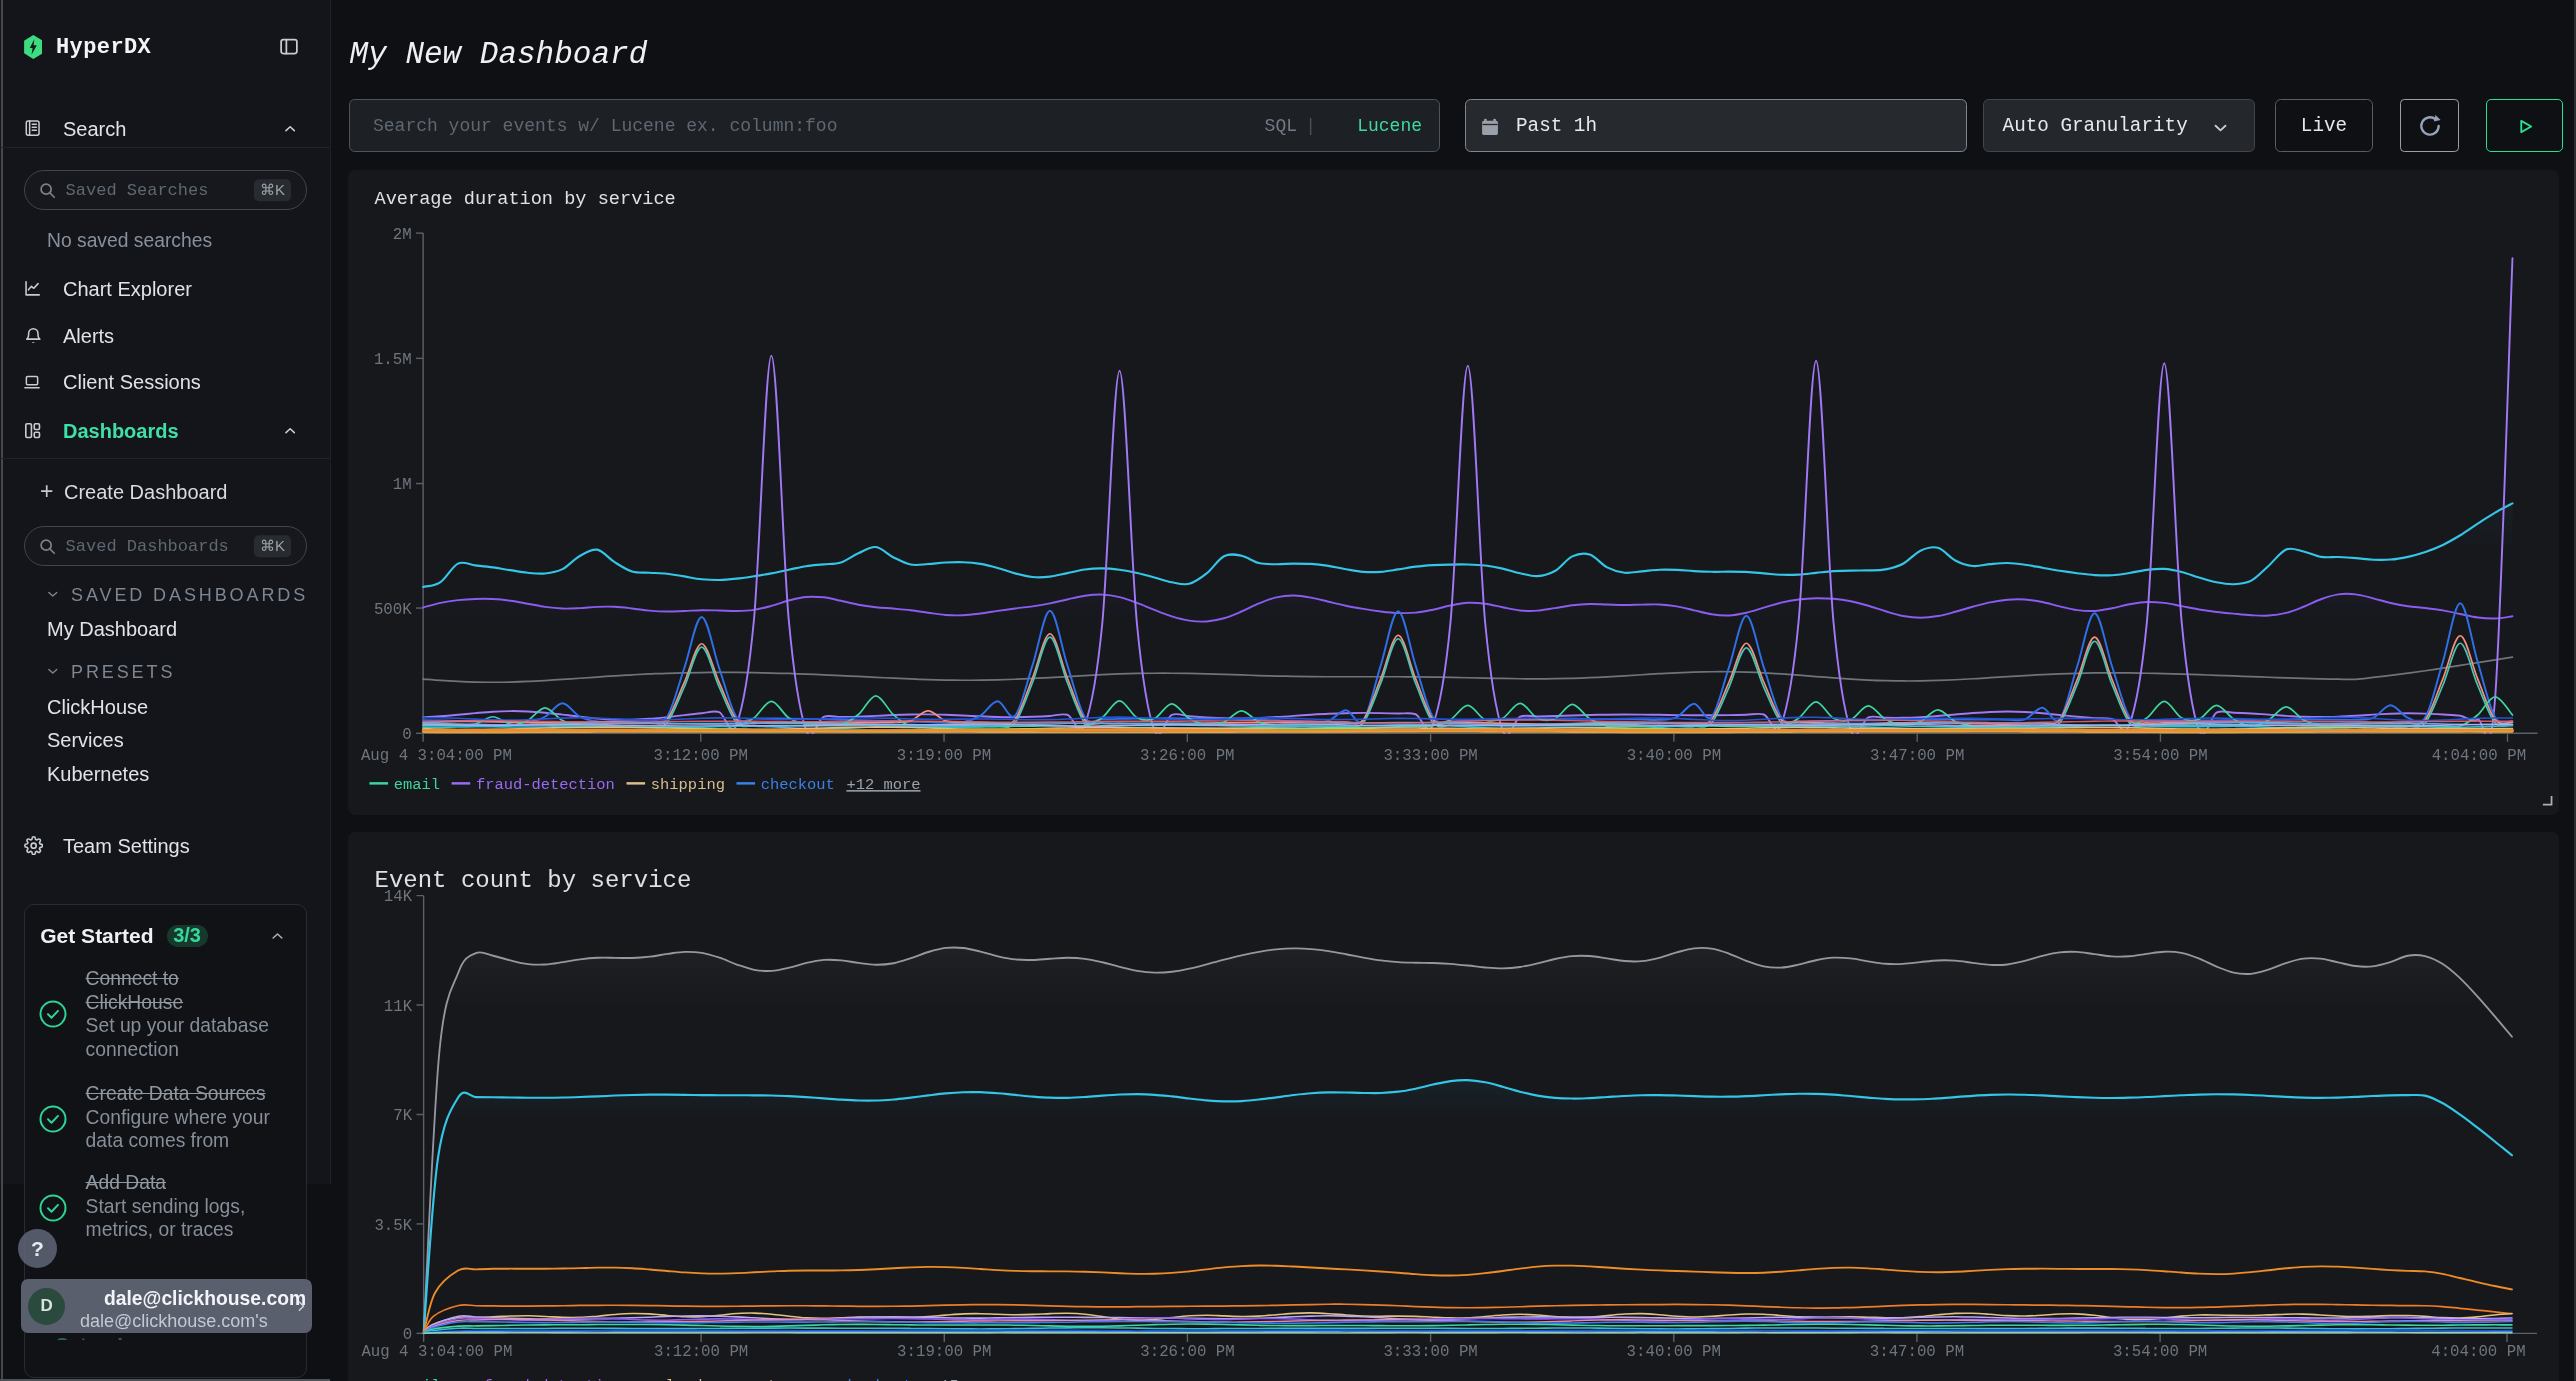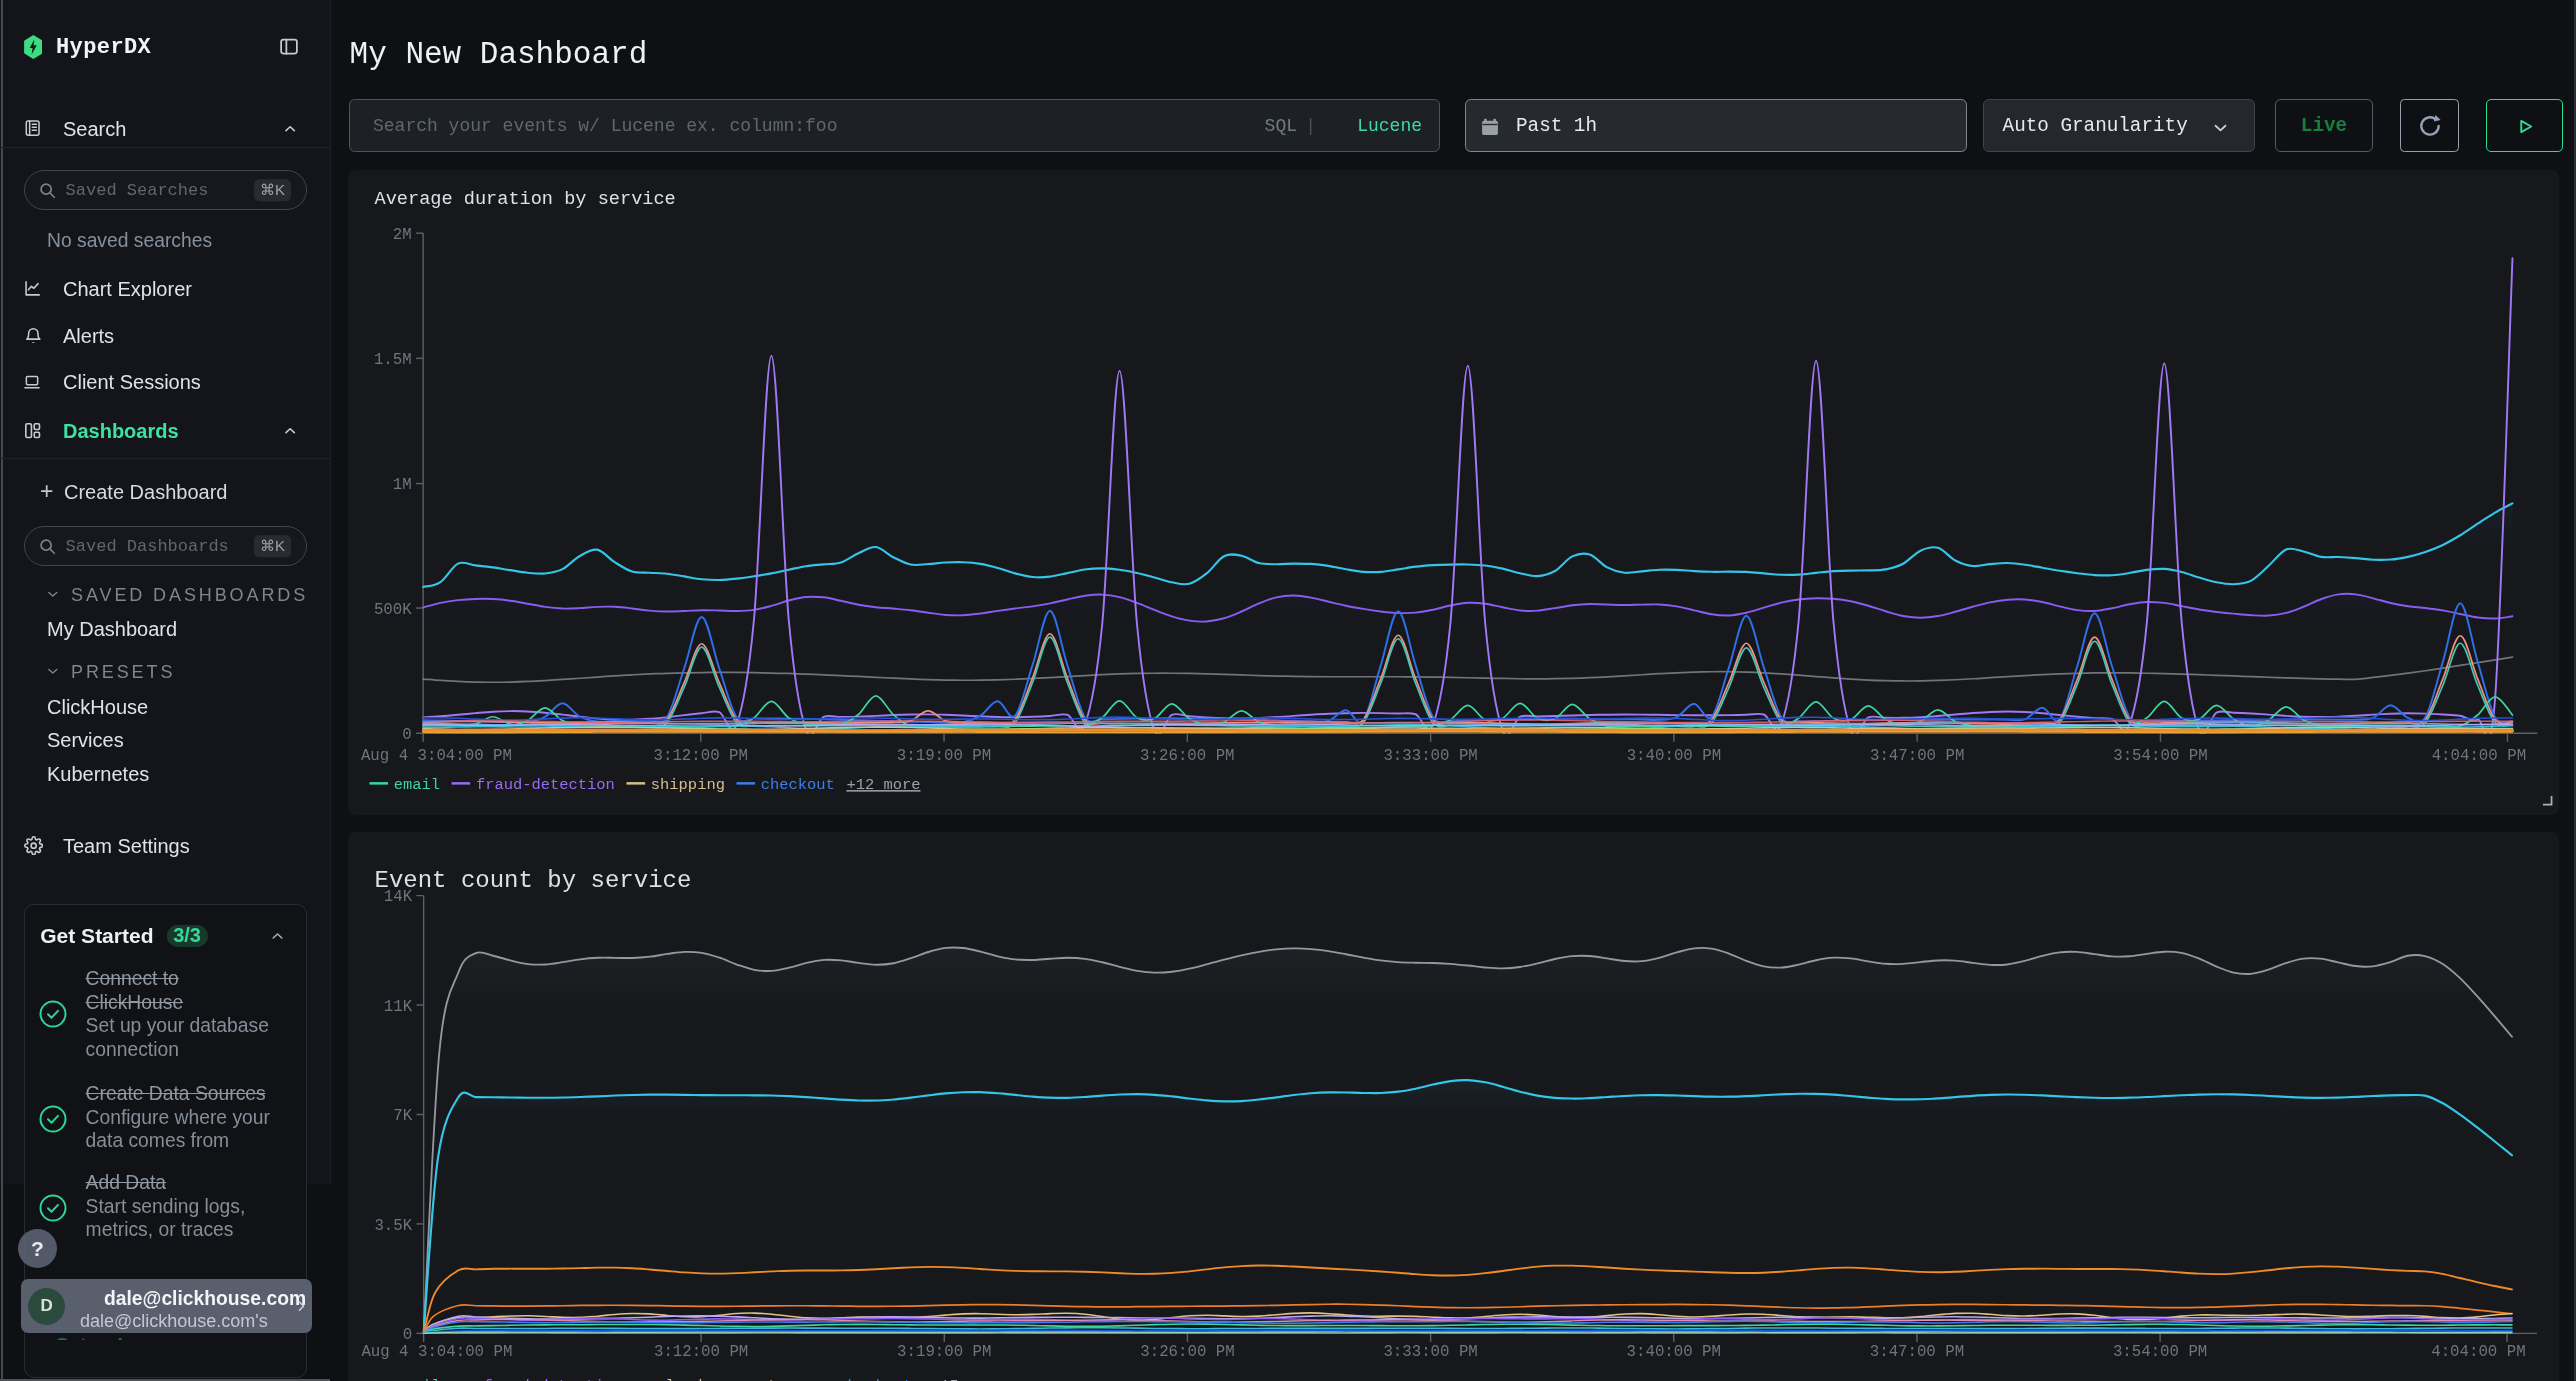--- a/index.html
+++ b/index.html
@@ -140,21 +140,21 @@
     <div class="abs" style="left:59px;top:8.6px;font-size:19.3px;font-weight:bold;color:#f2f4f7;white-space:nowrap;margin-left:24px;">dale@clickhouse.com</div>
     <div class="abs" style="left:59px;top:31.5px;font-size:18px;color:#c3c8d2;white-space:nowrap;">dale@clickhouse.com's</div>
     <svg style="position:absolute;left:273px;top:20px" width="14.3" height="14.3" viewBox="0 0 24 24" fill="none" stroke="#d2d6dd" stroke-width="2.4" stroke-linecap="round" stroke-linejoin="round">
         <path d="M9 5 L16 12 L9 19"></path>
       </svg>
   </div>
   <div class="abs" style="left:0;top:1379px;width:330px;height:2.1px;background:#4e5156;"></div>
 </div>
 
 <div class="abs" style="left:331px;top:0;width:2245px;height:1381px;">
-  <div class="abs mono" style="left:18.6px;top:54px;transform:translateY(-50%);font-size:31px;color:#eef1f4;">My New Dashboard</div>
+  <div class="abs mono" style="left:18.6px;top:54px;transform:translateY(-50%);font-size:31px;color:#eef1f4;font-style:italic;">My New Dashboard</div>
 
   <div class="hdr-input" style="left:18px;width:1091px;background:#1d2025;">
     <span class="abs mono" style="left:23px;top:50%;transform:translateY(-50%);font-size:18px;color:#5f6771;">Search your events w/ Lucene ex. column:foo</span>
     <span class="abs mono" style="right:142px;top:50%;transform:translateY(-50%);font-size:18px;color:#727a85;margin-left:28px;">SQL</span>
     <span class="abs mono" style="right:123px;top:50%;transform:translateY(-50%);font-size:18px;color:#4a5058;">|</span>
     <span class="abs mono" style="right:17px;top:50%;transform:translateY(-50%);font-size:18px;color:#3fd9a0;">Lucene</span>
   </div>
 
   <div class="hdr-input" style="left:1134px;width:502px;background:#26292e;border-color:#80858e;">
     <svg class="abs" style="left:14.3px;top:16.5px" width="20" height="20" viewBox="0 0 24 24" fill="#9aa0a9">
@@ -168,21 +168,21 @@
   </div>
 
   <div class="hdr-input" style="left:1652px;width:272px;background:#24272c;border-color:#41464d;">
     <span class="abs mono" style="left:18.6px;top:50%;transform:translateY(-50%);font-size:19.3px;color:#e6e9ed;">Auto Granularity</span>
     <svg style="position:absolute;left:228px;top:18.6px" width="17" height="17" viewBox="0 0 24 24" fill="none" stroke="#c9ced6" stroke-width="2.6" stroke-linecap="round" stroke-linejoin="round">
         <path d="M5 9.5 L12 16 L19 9.5"></path>
       </svg>
   </div>
 
   <div class="hdr-input" style="left:1944px;width:98px;background:#0e1013;border-color:#575d66;">
-    <span class="abs mono" style="left:50%;top:50%;transform:translate(-50%,-50%);font-size:19.3px;font-weight:bold;color:#15803d;">Live</span>
+    <span class="abs mono" style="left:50%;top:50%;transform:translate(-50%,-50%);font-size:19.3px;font-weight:normal;color:#e5e5e5;">Live</span>
   </div>
 
   <div class="hdr-input" style="left:2069px;width:59px;background:#0e1013;border-color:#9aa0ab;border-radius:4.3px;">
     <svg class="abs" style="left:15.7px;top:13px" width="26" height="26" viewBox="0 0 24 24" fill="none" stroke="#93a2b8" stroke-width="2.2" stroke-linecap="round">
       <path d="M20 12 a8 8 0 1 1 -2.8 -6.1"></path>
         <path d="M17 1.8 L21.8 6.4 L15.6 7.8 Z" fill="#93a2b8" stroke="none"></path>
     </svg>
   </div>
 
   <div class="hdr-input" style="left:2155px;width:77px;background:#0e1013;border-color:#2adf92;border-radius:5px;">

